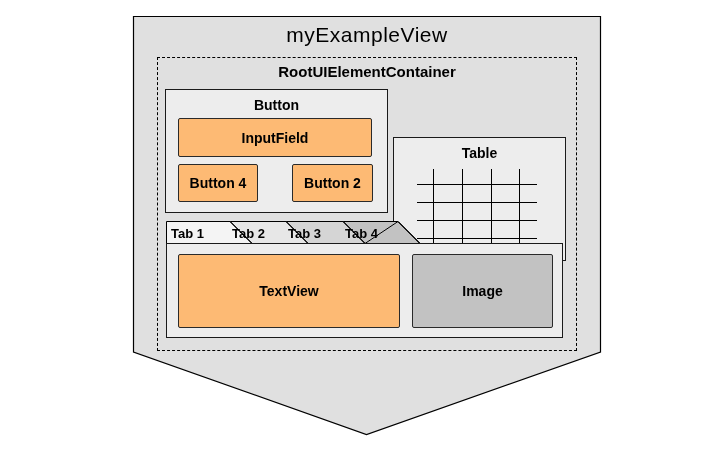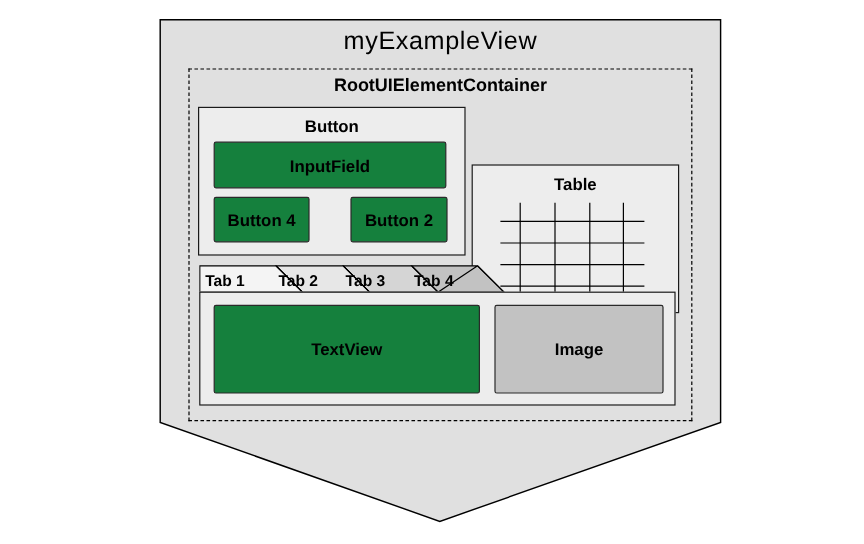--- a/index.html
+++ b/index.html
@@ -40,21 +40,21 @@
   .table-box  { left: 393px; top: 89px; width: 173px; height: 124px; margin-top: 48px; }
   .tab-panel  { left: 166px; top: 243px; width: 397px; height: 95px; }
 
   .panel-label {
     position: absolute; left: 0; top: 7px; width: 100%;
     text-align: center;
     font-size: 14px; font-weight: 700;
   }
 
   .widget {
-    background: #15803d;
+    background: #fdba74;
     border: 1px solid #2a2a2a;
     border-radius: 2px;
     display: flex; align-items: center; justify-content: center;
     font-size: 14px; font-weight: 700;
   }
   .input-field { left: 178px; top: 118px; width: 194px; height: 39px; }
   .button-1    { left: 178px; top: 164px; width: 80px;  height: 38px; }
   .button-2    { left: 292px; top: 164px; width: 81px;  height: 38px; }
   .textview    { left: 178px; top: 254px; width: 222px; height: 74px; }
   .image-box   { left: 412px; top: 254px; width: 141px; height: 74px; background: #c2c2c2; }

